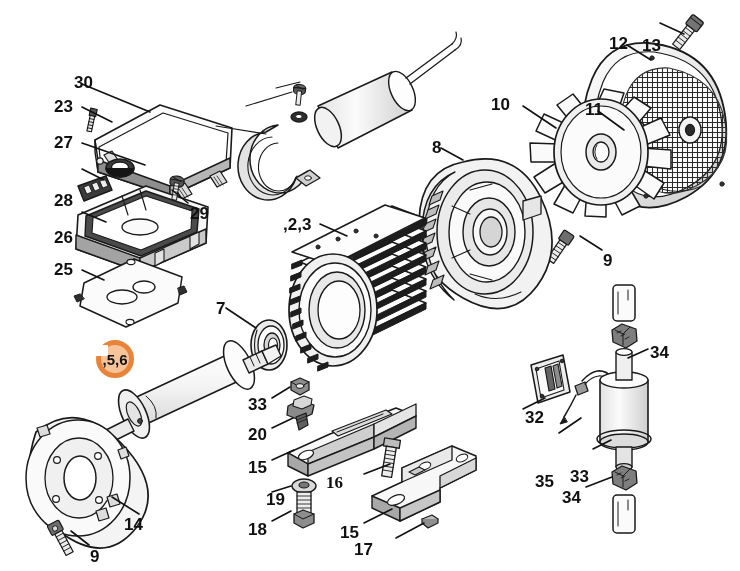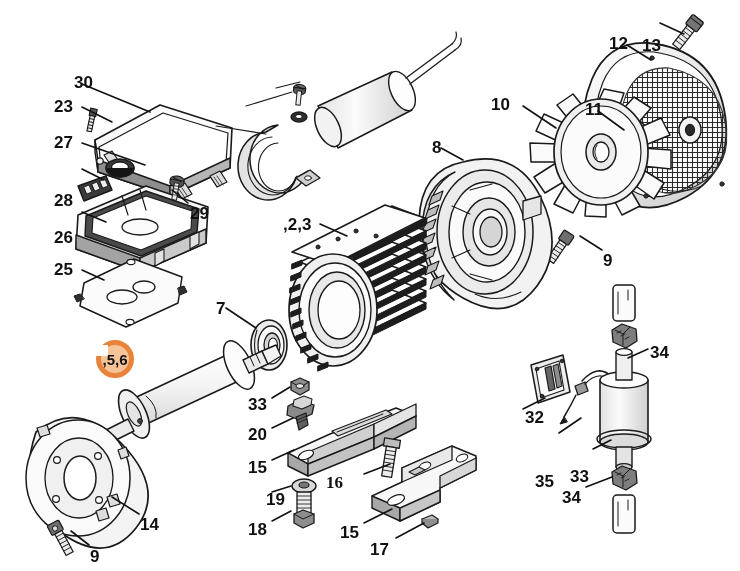--- a/index.html
+++ b/index.html
@@ -466,22 +466,22 @@
       <div class="cal" style="left: 609px; top: 35px; text-align: center;">12</div>
       <div class="cal" style="left: 642px; top: 25px; margin-top: 12px;">13</div>
       <div class="cal" style="left: 603px; top: 252px;">9</div>
       <div class="cal" style="left: 248px; top: 396px;">33</div>
       <div class="cal" style="left: 248px; top: 426px;">20</div>
       <div class="cal" style="left: 248px; top: 459px;">15</div>
       <div class="cal" style="left: 266px; top: 491px;">19</div>
       <div class="cal" style="left: 248px; top: 521px;">18</div>
       <div class="cal" style="left: 326px; top: 474px; font-family: Liberation Serif, serif;">16</div>
       <div class="cal" style="left: 340px; top: 524px;">15</div>
-      <div class="cal" style="left: 370px; top: 541px;">17</div>
-      <div class="cal" style="left: 140px; top: 516px;">14</div>
+      <div class="cal" style="left: 354px; top: 541px;">17</div>
+      <div class="cal" style="left: 124px; top: 516px;">14</div>
       <div class="cal" style="left: 90px; top: 548px;">9</div>
       <div class="cal" style="left: 525px; top: 409px;">32</div>
       <div class="cal" style="left: 535px; top: 437px; margin-top: 36px;">35</div>
       <div class="cal" style="left: 570px; top: 452px; margin-top: 16px;">33</div>
       <div class="cal" style="left: 650px; top: 344px;">34</div>
       <div class="cal" style="left: 562px; top: 489px;">34</div>
     </div>
 
 <div class="hl-wrap" id="hl" style="left: 96px; top: 340px; width: 38px; height: 38px;">
   <div class="hl-ring" style="border-color: rgb(232, 131, 58); background: rgb(247, 196, 154);"></div>

